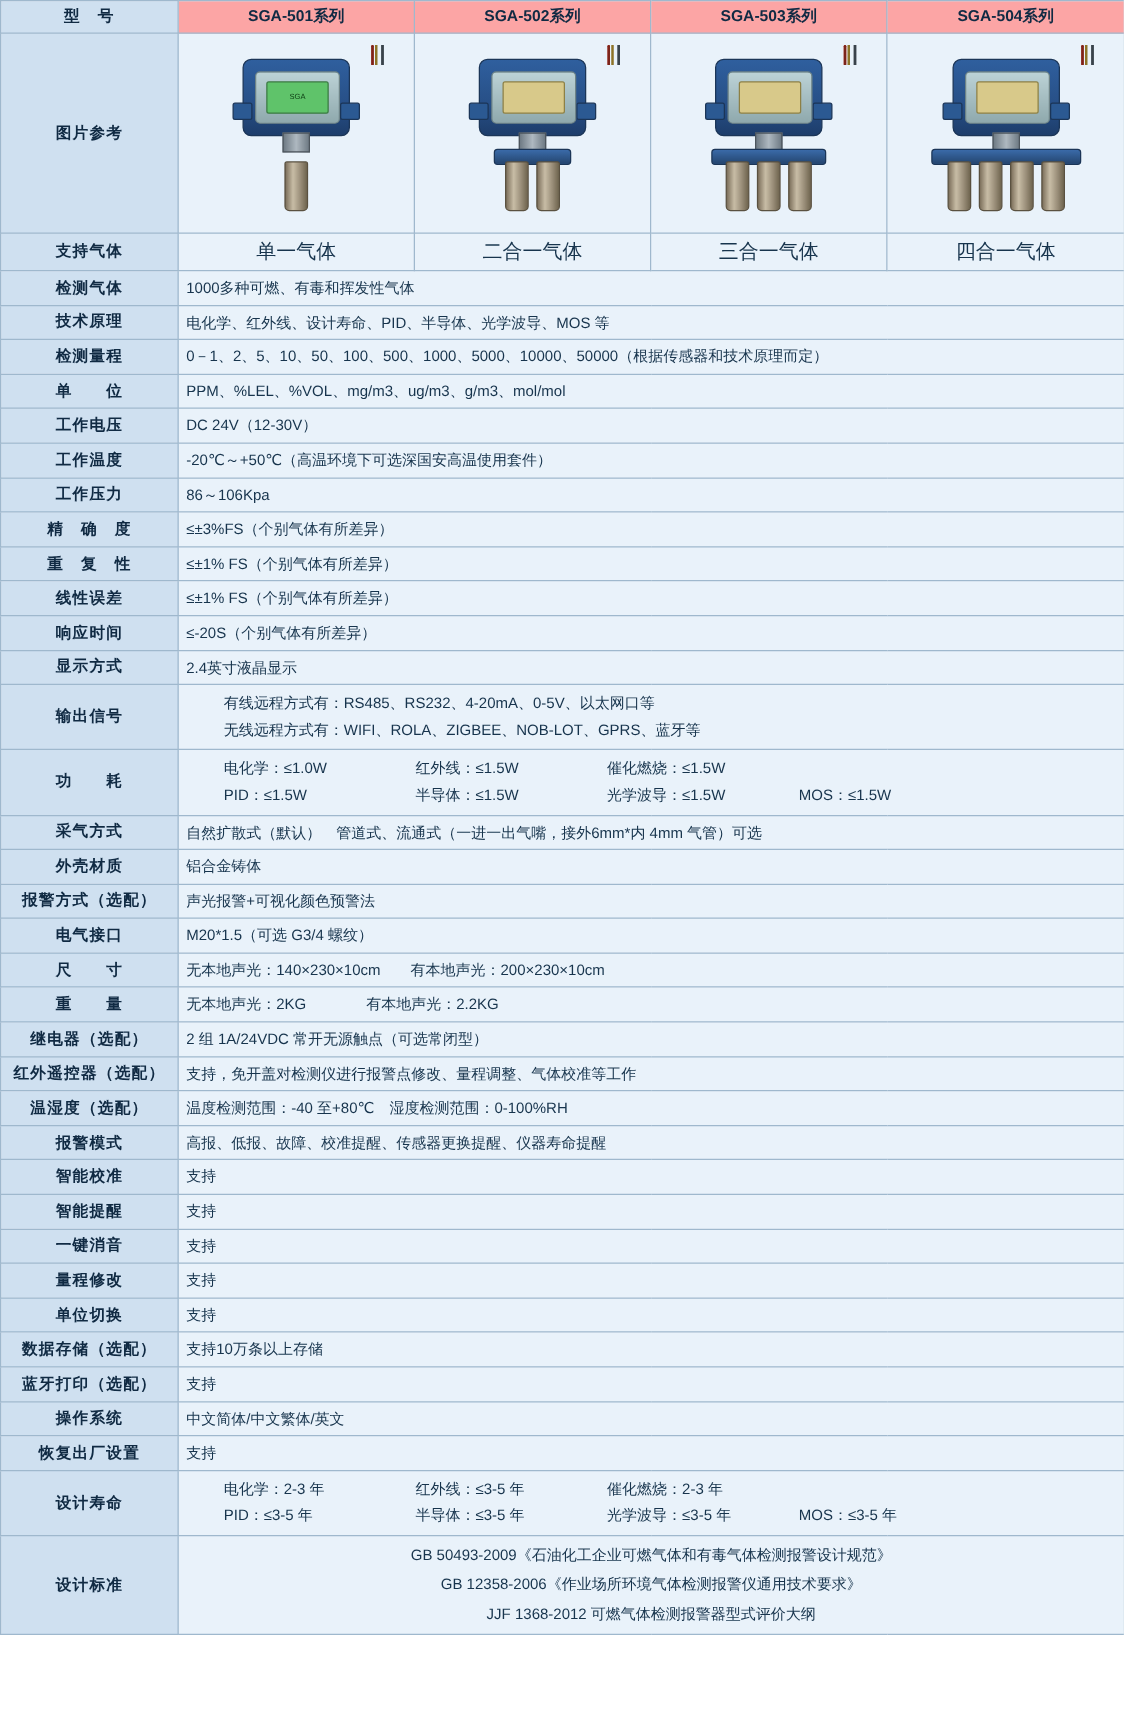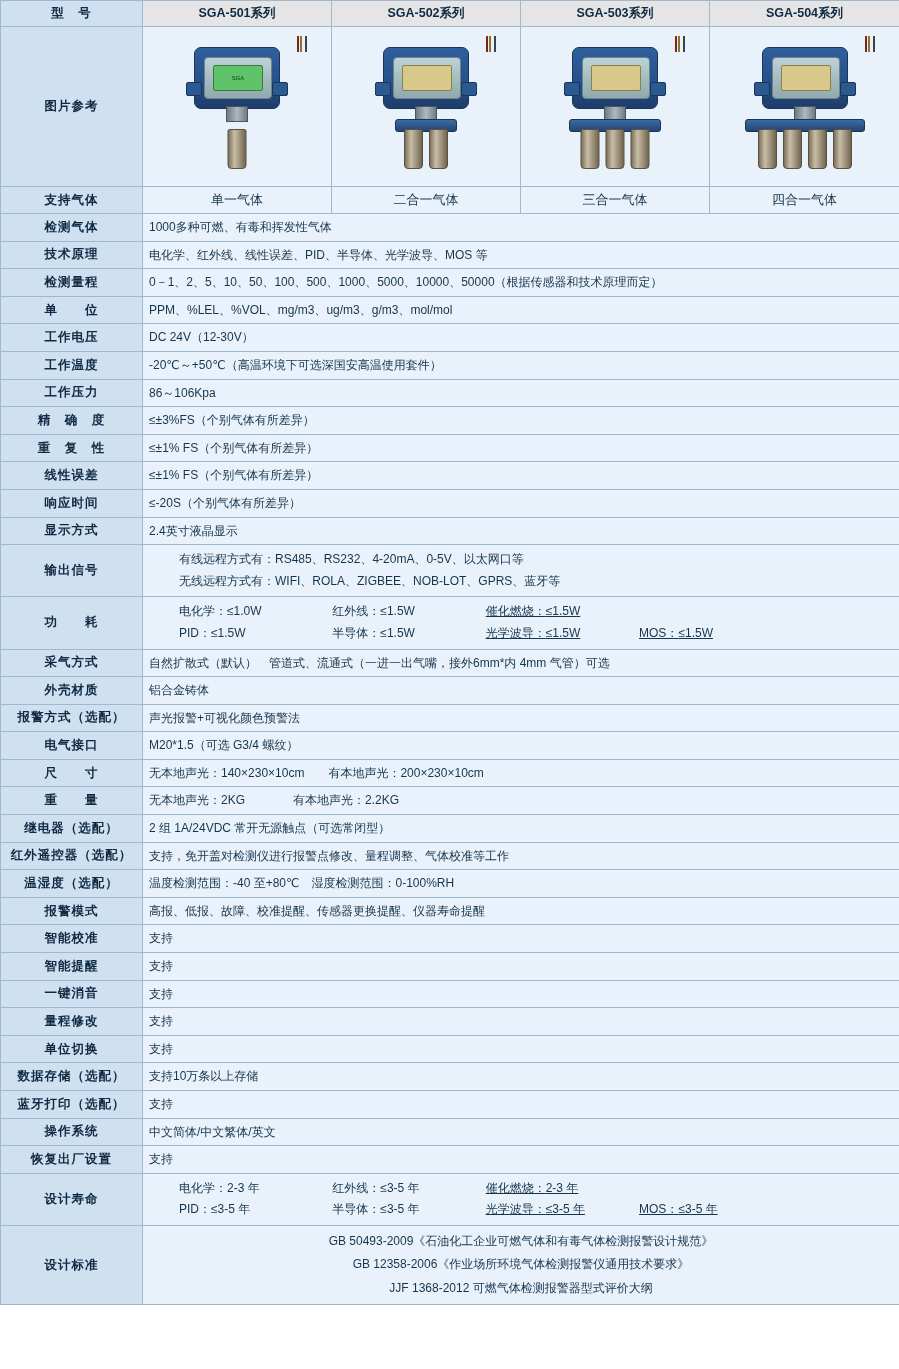--- a/index.html
+++ b/index.html
@@ -34,48 +34,48 @@
     white-space: nowrap;
     margin-top: 48px;
   }
   .val {
     background: #e9f2fa;
     color: #17344d;
     font-size: 12px;
     line-height: 1.55;
   }
   .hdr {
-    background: #e5e5e5;
+    background: #fca5a5;
     text-align: center;
     font-weight: bold;
     font-size: 12.5px;
     color: #102a43;
   }
   .imgcell {
     background: #e9f2fa;
     text-align: center;
     padding: 4px 2px;
   }
   .gascell {
     background: #e9f2fa;
     text-align: center;
-    font-size: 13px;
+    font-size: 16px;
     color: #17344d;
   }
   .row-multi div {
     line-height: 1.8;
     margin-left: 30px;
   }
   .std-list div {
     line-height: 1.95;
     text-align: center;
   }
   .k1 { display:inline-block; width: 150px; }
   .k2 { display:inline-block; width: 150px; }
-  .k3 { display:inline-block; width: 150px; text-decoration: underline; }
+  .k3 { display:inline-block; width: 150px; }
   .detector {
     width: 166px;
     height: 148px;
     display: inline-block;
     position: relative;
   }
   
   .d-body {
     position: absolute;
     left: 50%;
@@ -318,21 +318,21 @@
       <td class="gascell">三合一气体</td>
       <td class="gascell">四合一气体</td>
     </tr>
 
     <tr>
       <td class="lbl">检测气体</td>
       <td class="val" colspan="4">1000多种可燃、有毒和挥发性气体</td>
     </tr>
     <tr>
       <td class="lbl">技术原理</td>
-      <td class="val" colspan="4">电化学、红外线、线性误差、PID、半导体、光学波导、MOS 等</td>
+      <td class="val" colspan="4">电化学、红外线、设计寿命、PID、半导体、光学波导、MOS 等</td>
     </tr>
     <tr>
       <td class="lbl">检测量程</td>
       <td class="val" colspan="4">0－1、2、5、10、50、100、500、1000、5000、10000、50000（根据传感器和技术原理而定）</td>
     </tr>
     <tr>
       <td class="lbl">单　　位</td>
       <td class="val" colspan="4">PPM、%LEL、%VOL、mg/m3、ug/m3、g/m3、mol/mol</td>
     </tr>
     <tr>

